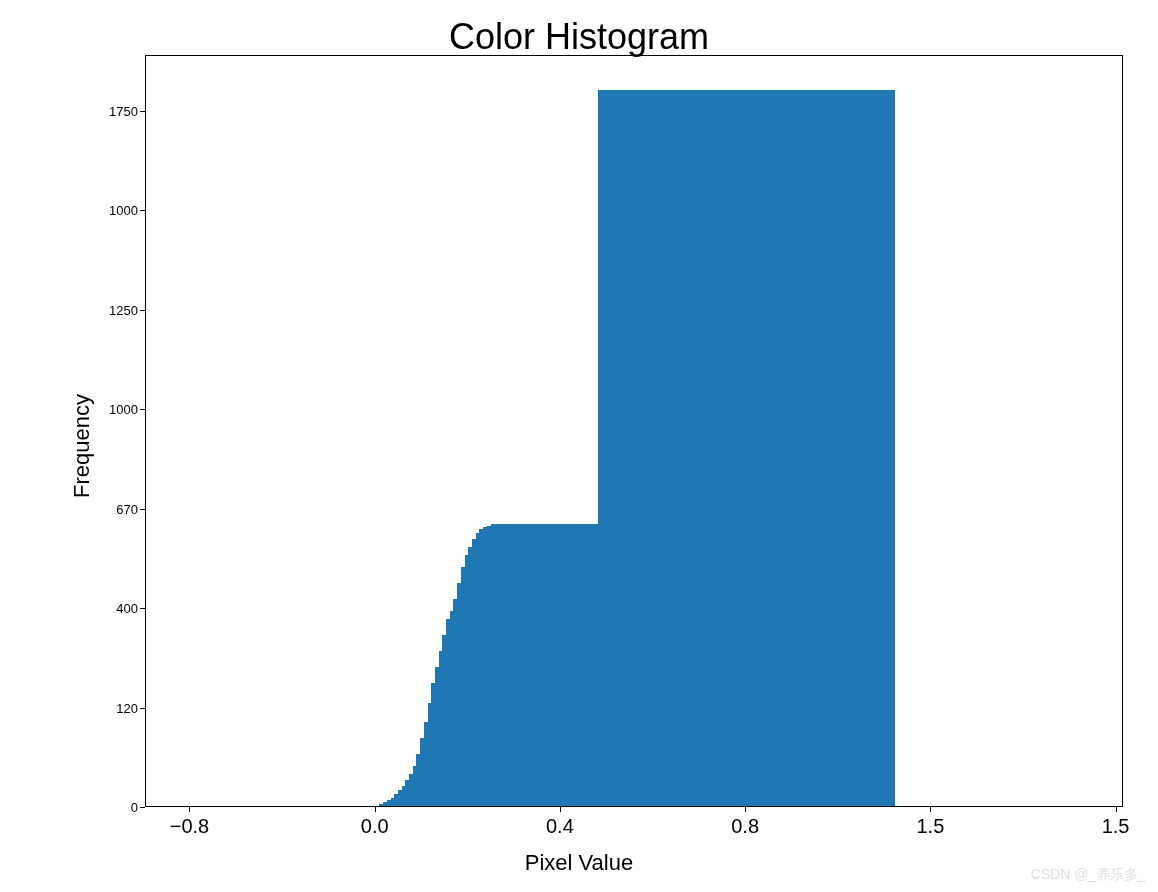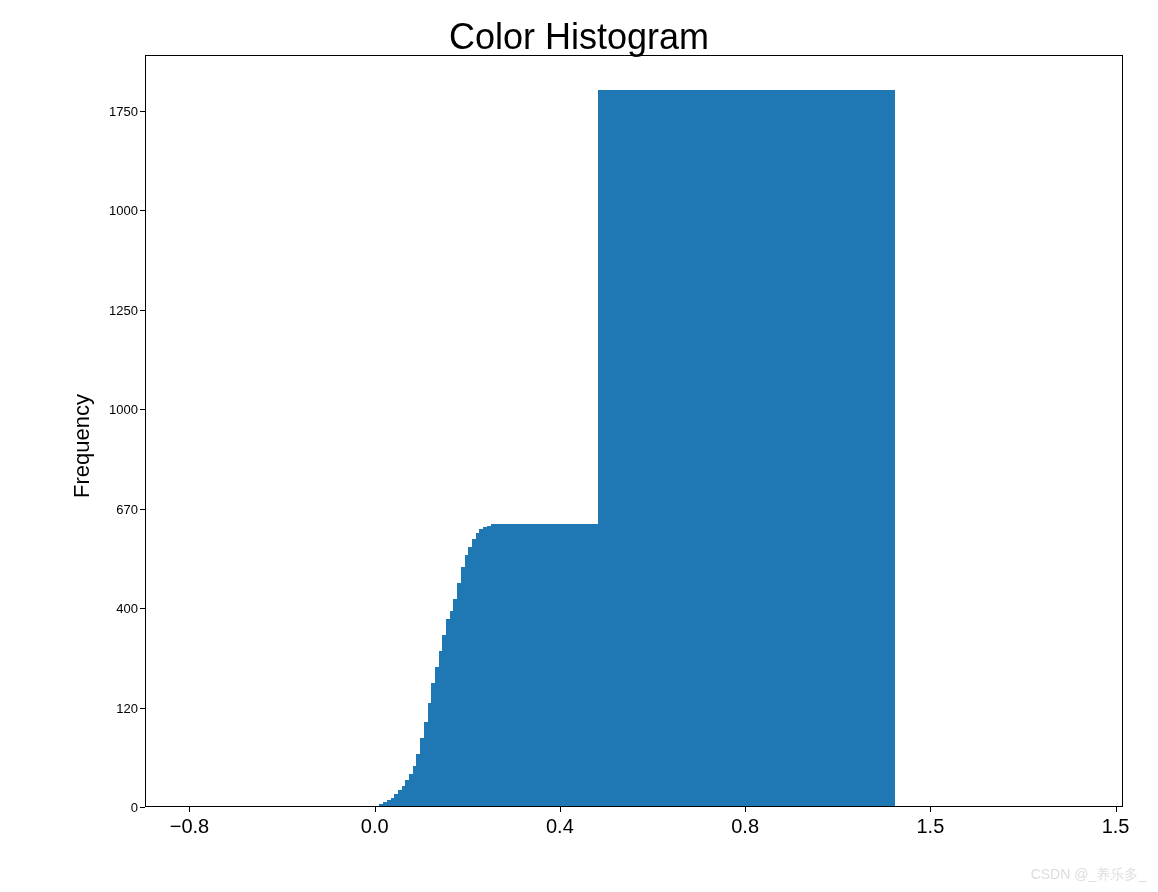--- a/index.html
+++ b/index.html
@@ -239,20 +239,21 @@
       <div class="bar" style="left: 714.977px; width: 4.20455px; height: 716.19px; background: rgb(31, 119, 180);"></div>
       <div class="bar" style="left: 718.682px; width: 4.20455px; height: 716.19px; background: rgb(31, 119, 180);"></div>
       <div class="bar" style="left: 722.386px; width: 4.20455px; height: 716.19px; background: rgb(31, 119, 180);"></div>
       <div class="bar" style="left: 726.091px; width: 4.20455px; height: 716.19px; background: rgb(31, 119, 180);"></div>
       <div class="bar" style="left: 729.795px; width: 4.20455px; height: 716.19px; background: rgb(31, 119, 180);"></div>
       <div class="bar" style="left: 733.5px; width: 4.20455px; height: 716.19px; background: rgb(31, 119, 180);"></div>
       <div class="bar" style="left: 737.205px; width: 4.20455px; height: 716.19px; background: rgb(31, 119, 180);"></div>
       <div class="bar" style="left: 740.909px; width: 4.20455px; height: 716.19px; background: rgb(31, 119, 180);"></div>
       <div class="bar" style="left: 744.614px; width: 4.20455px; height: 716.19px; background: rgb(31, 119, 180);"></div>
     </div>
+  <div class="xlabel">Pixel Value</div>
   <div class="watermark">CSDN @_养乐多_</div>
 </div>
 
 <div class="y-tick-label" style="top: 807px;">0</div>
 <div class="y-tick-mark" style="top: 807px;"></div>
 <div class="y-tick-label" style="top: 707.529px;">120</div>
 <div class="y-tick-mark" style="top: 707.529px;"></div>
 <div class="y-tick-label" style="top: 608.058px;">400</div>
 <div class="y-tick-mark" style="top: 608.058px;"></div>
 <div class="y-tick-label" style="top: 508.587px;">670</div>

